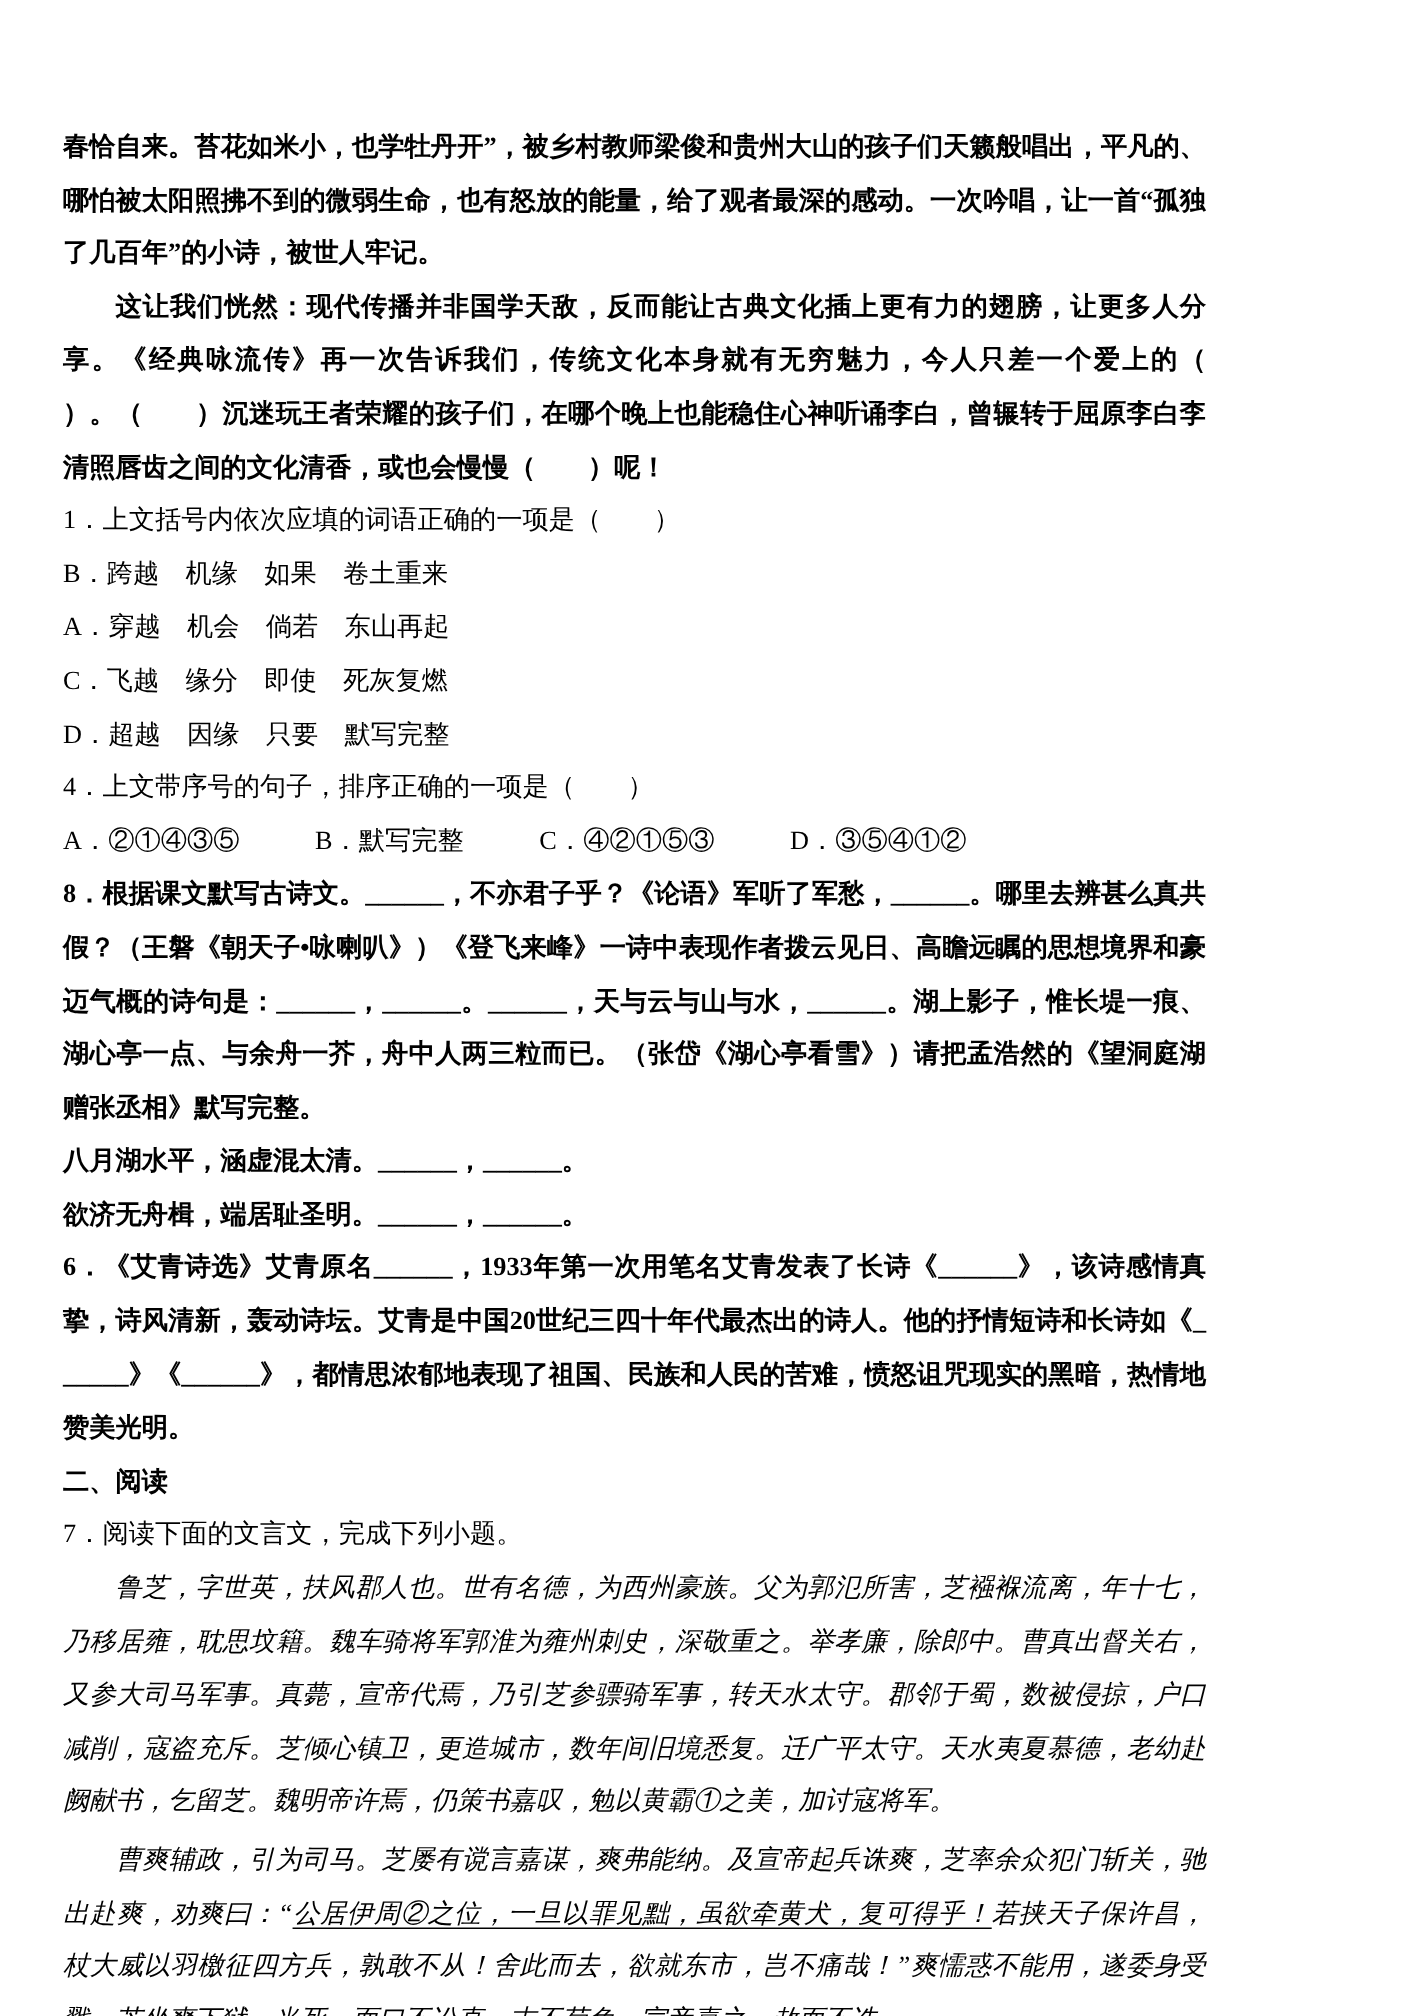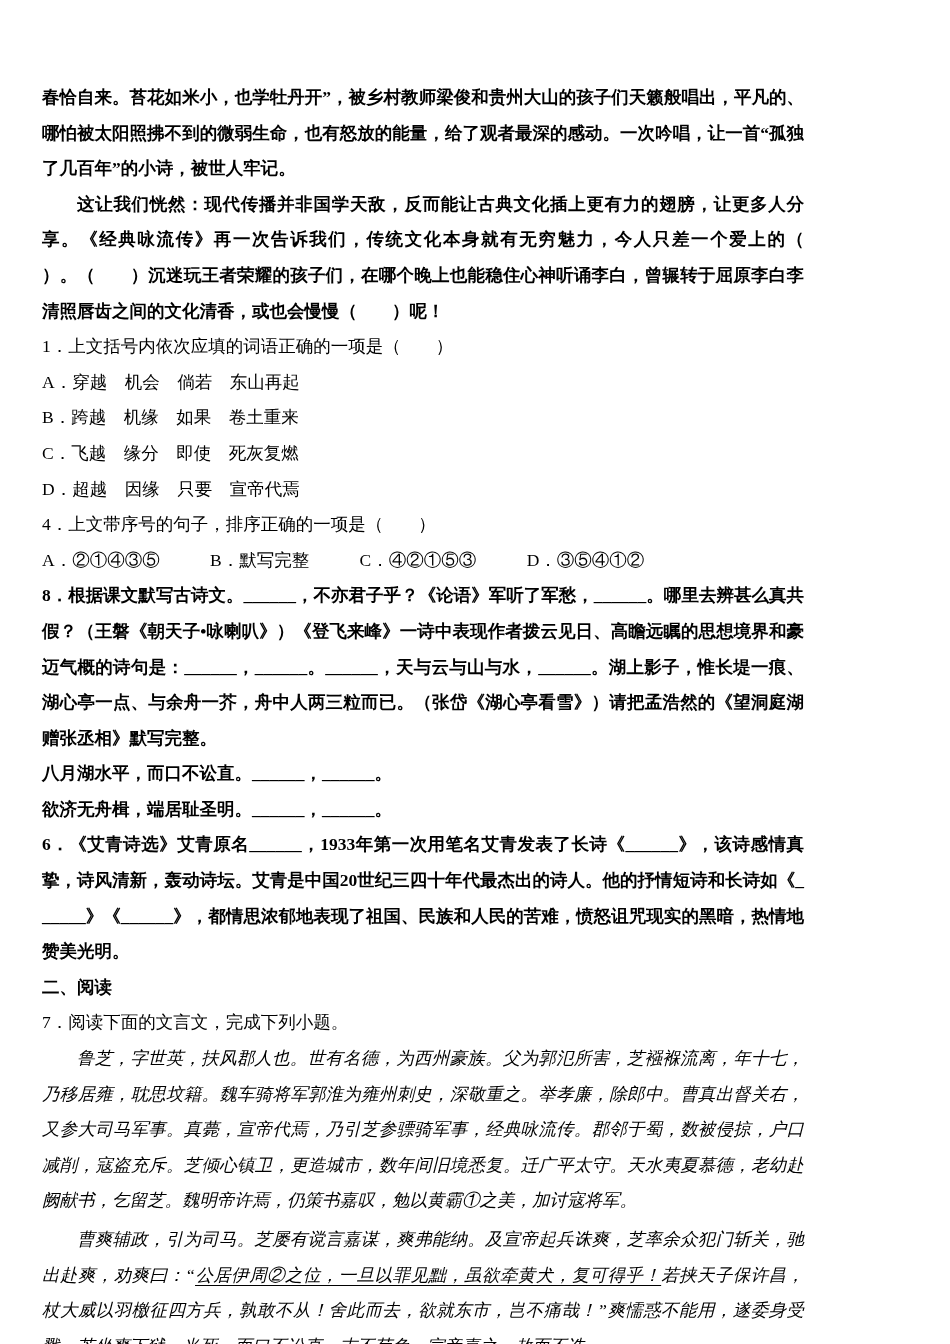--- a/index.html
+++ b/index.html
@@ -36,44 +36,44 @@
 </head>
 <body>
 
 <div class="page">
 
   <p class="line bold">春恰自来。苔花如米小，也学牡丹开”，被乡村教师梁俊和贵州大山的孩子们天籁般唱出，平凡的、哪怕被太阳照拂不到的微弱生命，也有怒放的能量，给了观者最深的感动。一次吟唱，让一首“孤独了几百年”的小诗，被世人牢记。</p>
 
   <p class="line bold indent">这让我们恍然：现代传播并非国学天敌，反而能让古典文化插上更有力的翅膀，让更多人分享。《经典咏流传》再一次告诉我们，传统文化本身就有无穷魅力，今人只差一个爱上的（　　）。（　　）沉迷玩王者荣耀的孩子们，在哪个晚上也能稳住心神听诵李白，曾辗转于屈原李白李清照唇齿之间的文化清香，或也会慢慢（　　）呢！</p>
 
   <p class="line">1．上文括号内依次应填的词语正确的一项是（　　）</p>
+  <p class="line">B．跨越　机缘　如果　卷土重来</p>
   <p class="line">A．穿越　机会　倘若　东山再起</p>
-  <p class="line">B．跨越　机缘　如果　卷土重来</p>
   <p class="line">C．飞越　缘分　即使　死灰复燃</p>
-  <p class="line">D．超越　因缘　只要　宣帝代焉</p>
+  <p class="line">D．超越　因缘　只要　默写完整</p>
 
   <p class="line">4．上文带序号的句子，排序正确的一项是（　　）</p>
   <p class="line options-row">
     <span>A．②①④③⑤</span>
     <span>B．默写完整</span>
     <span>C．④②①⑤③</span>
     <span>D．③⑤④①②</span>
   </p>
 
   <p class="line bold">8．根据课文默写古诗文。______，不亦君子乎？《论语》军听了军愁，______。哪里去辨甚么真共假？（王磐《朝天子•咏喇叭》）《登飞来峰》一诗中表现作者拨云见日、高瞻远瞩的思想境界和豪迈气概的诗句是：______，______。______，天与云与山与水，______。湖上影子，惟长堤一痕、湖心亭一点、与余舟一芥，舟中人两三粒而已。（张岱《湖心亭看雪》）请把孟浩然的《望洞庭湖赠张丞相》默写完整。</p>
-  <p class="line bold">八月湖水平，而口不讼直。______，______。</p>
+  <p class="line bold">八月湖水平，涵虚混太清。______，______。</p>
   <p class="line bold">欲济无舟楫，端居耻圣明。______，______。</p>
 
   <p class="line bold">6．《艾青诗选》艾青原名______，1933年第一次用笔名艾青发表了长诗《______》，该诗感情真挚，诗风清新，轰动诗坛。艾青是中国20世纪三四十年代最杰出的诗人。他的抒情短诗和长诗如《______》《______》，都情思浓郁地表现了祖国、民族和人民的苦难，愤怒诅咒现实的黑暗，热情地赞美光明。</p>
 
   <p class="line bold">二、阅读</p>
 
   <p class="line">7．阅读下面的文言文，完成下列小题。</p>
 
-  <p class="line kaiti indent">鲁芝，字世英，扶风郡人也。世有名德，为西州豪族。父为郭氾所害，芝襁褓流离，年十七，乃移居雍，耽思坟籍。魏车骑将军郭淮为雍州刺史，深敬重之。举孝廉，除郎中。曹真出督关右，又参大司马军事。真薨，宣帝代焉，乃引芝参骠骑军事，经典咏流传。郡邻于蜀，数被侵掠，户口减削，寇盗充斥。芝倾心镇卫，更造城市，数年间旧境悉复。迁广平太守。天水夷夏慕德，老幼赴阙献书，乞留芝。魏明帝许焉，仍策书嘉叹，勉以黄霸①之美，加讨寇将军。</p>
+  <p class="line kaiti indent">鲁芝，字世英，扶风郡人也。世有名德，为西州豪族。父为郭氾所害，芝襁褓流离，年十七，乃移居雍，耽思坟籍。魏车骑将军郭淮为雍州刺史，深敬重之。举孝廉，除郎中。曹真出督关右，又参大司马军事。真薨，宣帝代焉，乃引芝参骠骑军事，转天水太守。郡邻于蜀，数被侵掠，户口减削，寇盗充斥。芝倾心镇卫，更造城市，数年间旧境悉复。迁广平太守。天水夷夏慕德，老幼赴阙献书，乞留芝。魏明帝许焉，仍策书嘉叹，勉以黄霸①之美，加讨寇将军。</p>
 
   <p class="line kaiti indent para-gap">
     <span>曹爽辅政，引为司马。芝屡有谠言嘉谋，爽弗能纳。及宣帝起兵诛爽，芝率余众犯门斩关，驰出赴爽，劝爽曰：“</span><span class="underline">公居伊周②之位，一旦以罪见黜，虽欲牵黄犬，复可得乎！</span><span>若挟天子保许昌，杖大威以羽檄征四方兵，孰敢不从！舍此而去，欲就东市，岂不痛哉！”爽懦惑不能用，遂委身受戮。芝坐爽下狱，当死，而口不讼直，志不苟免。宣帝嘉之，赦而不诛。</span>
   </p>
 
   <p class="line kaiti indent para-gap">帝以芝清忠履正，素无居宅，使军兵为作屋五十间。芝以年及悬车，告老逊位，章表十余上，于是征为光禄大夫，</p>
 
 </div>
 
 </body></html>

